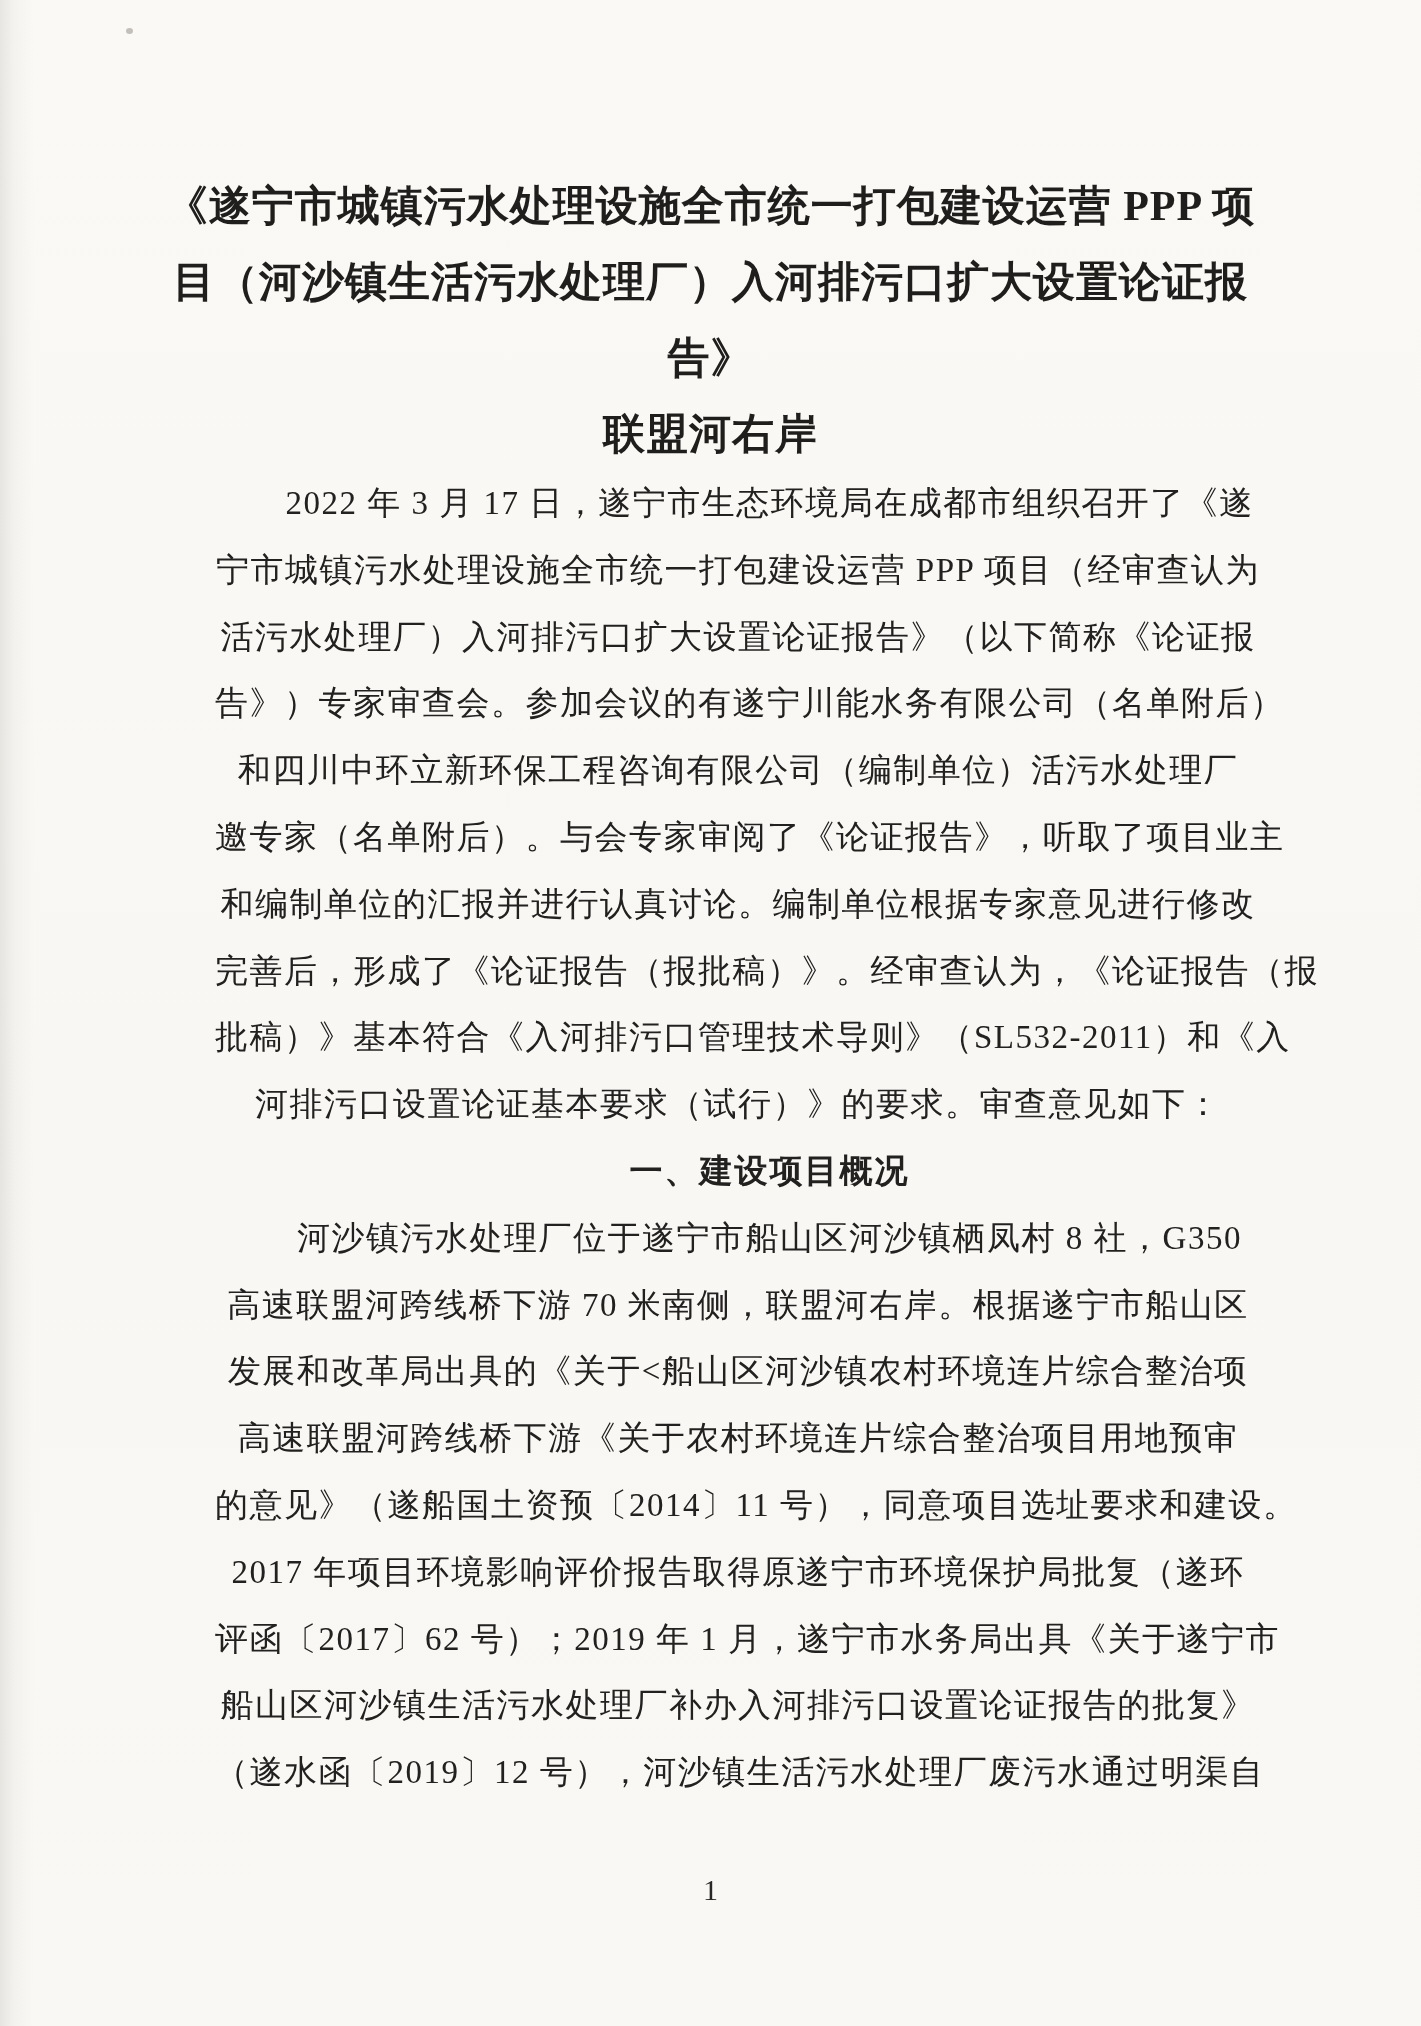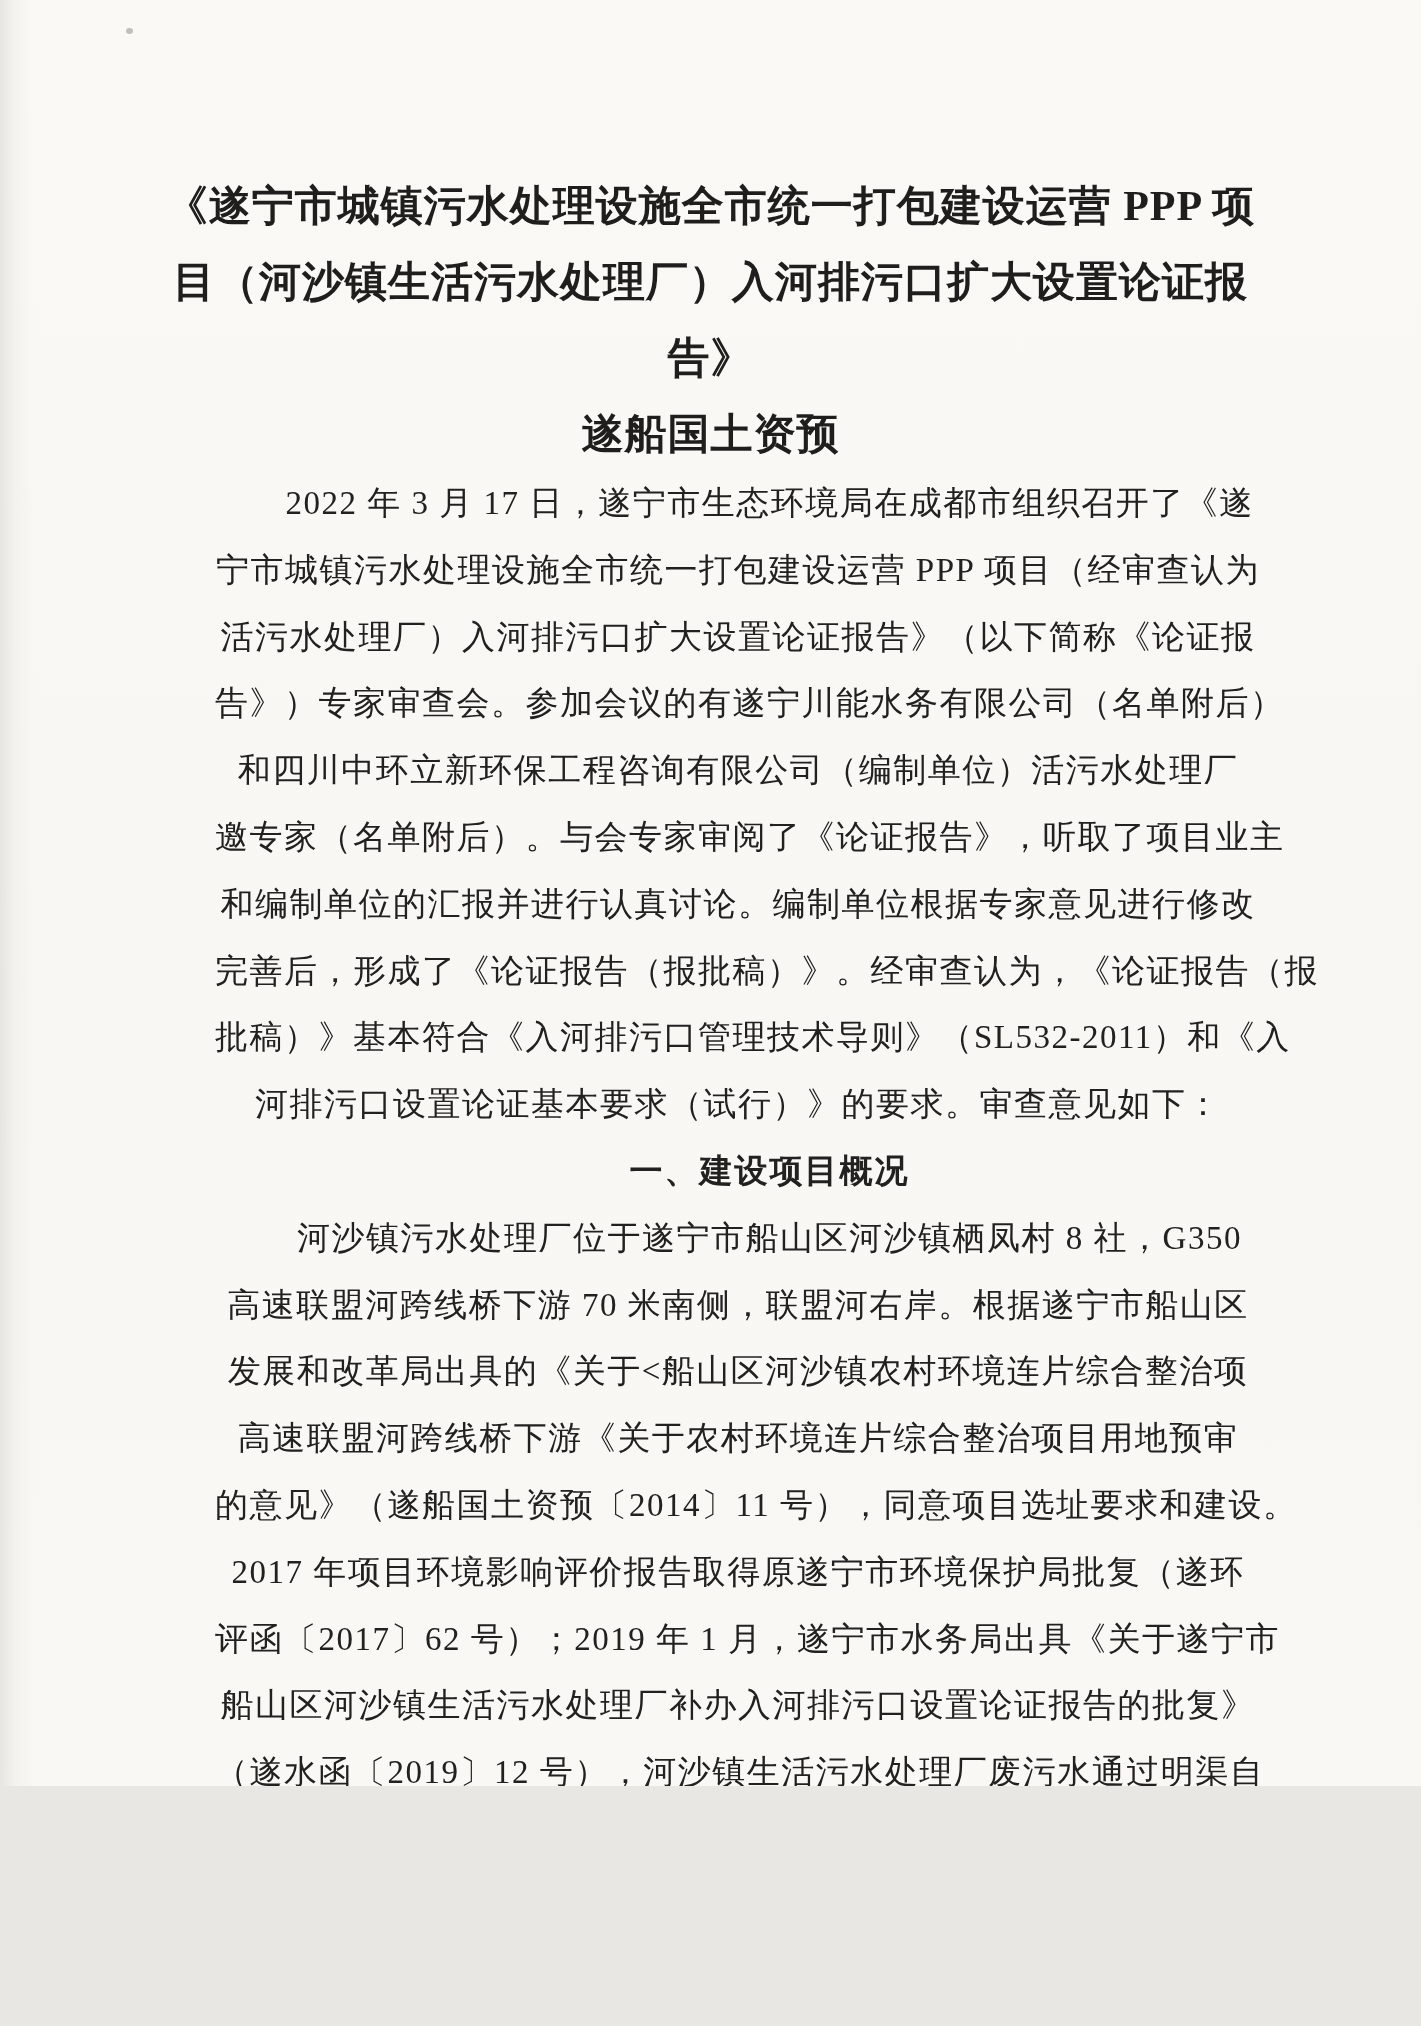--- a/index.html
+++ b/index.html
@@ -3,21 +3,21 @@
 <meta charset="utf-8">
 <style>
   html, body {
     margin: 0;
     padding: 0;
     background: #e9e7e3;
   }
   .page {
     position: relative;
     width: 1421px;
-    height: 1786px;
+    height: 2026px;
     margin: 0 auto;
     background:
       linear-gradient(90deg, rgba(190,185,178,0.30) 0px, rgba(190,185,178,0.10) 14px, rgba(190,185,178,0.0) 34px),
       linear-gradient(180deg, #faf9f6 0%, #f8f7f4 55%, #f9f8f5 100%);
     overflow: hidden;
     font-family: "Liberation Serif", serif;
   }
   .speck {
     position: absolute;
     left: 126px;
@@ -76,21 +76,21 @@
 </head>
 <body>
 
 <div class="page">
 
   <div class="speck"></div>
 
   <div class="title-block">
     <div class="title-line">《遂宁市城镇污水处理设施全市统一打包建设运营 PPP 项</div>
     <div class="title-line">目（河沙镇生活污水处理厂）入河排污口扩大设置论证报告》</div>
-    <div class="title-line">遂船国土资预</div>
+    <div class="title-line">联盟河右岸</div>
   </div>
 
   <div class="body-block">
     <div class="line indent">2022 年 3 月 17 日，遂宁市生态环境局在成都市组织召开了《遂</div>
     <div class="line">宁市城镇污水处理设施全市统一打包建设运营 PPP 项目（经审查认为</div>
     <div class="line">活污水处理厂）入河排污口扩大设置论证报告》（以下简称《论证报</div>
     <div class="line">告》）专家审查会。参加会议的有遂宁川能水务有限公司（名单附后）</div>
     <div class="line">和四川中环立新环保工程咨询有限公司（编制单位）活污水处理厂</div>
     <div class="line">邀专家（名单附后）。与会专家审阅了《论证报告》，听取了项目业主</div>
     <div class="line">和编制单位的汇报并进行认真讨论。编制单位根据专家意见进行修改</div>

